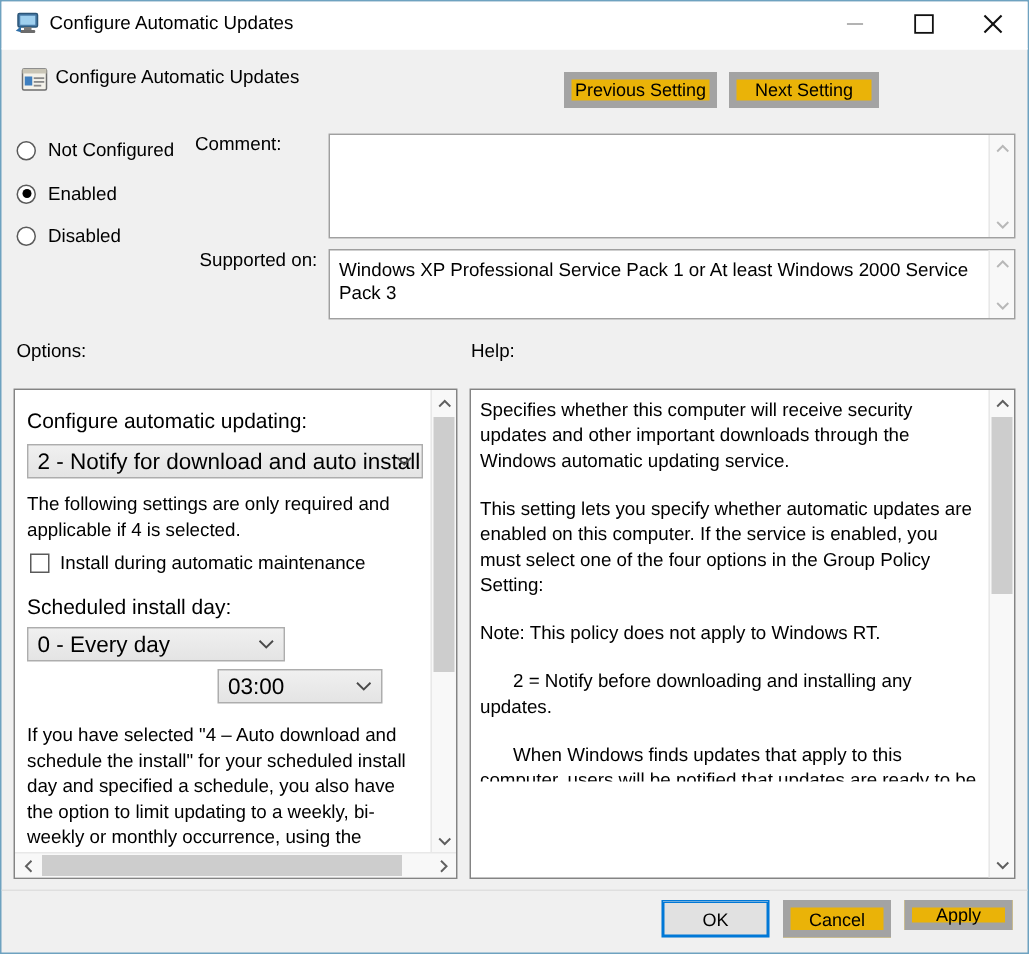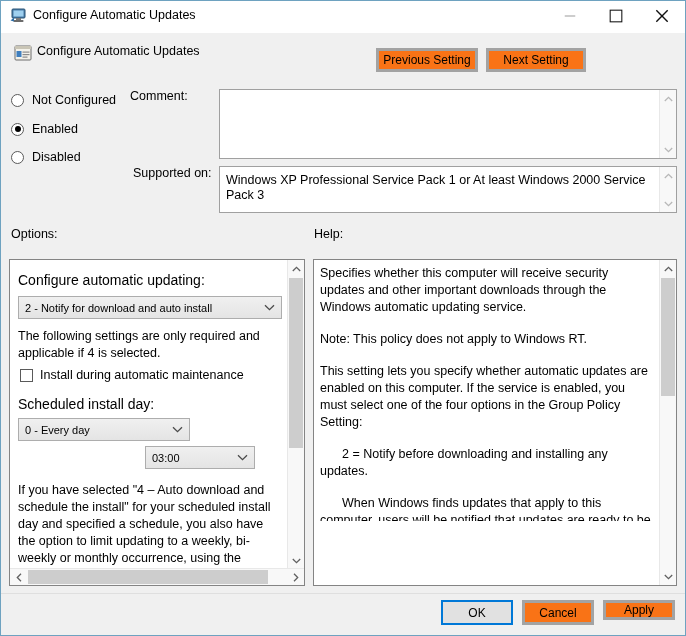--- a/index.html
+++ b/index.html
@@ -67,22 +67,22 @@
     left: 36px; top: 43px;
     font-size: 12.5px;
     color: #000;
     white-space: nowrap;
   }
 
   
   .btn {
     position: absolute;
     box-sizing: border-box;
-    background: #f97316;
-    border: 3px solid #a3a3a3;
+    background: #eab308;
+    border: 5px solid #a3a3a3;
     font-family: "Liberation Sans", sans-serif;
     font-size: 12px;
     color: #000;
     text-align: center;
     cursor: default;
     padding: 0;
     line-height: 1;
     display: flex;
     align-items: center;
     justify-content: center;
@@ -253,21 +253,21 @@
     box-sizing: border-box;
     background: linear-gradient(180deg, #f0f0f0 0%, #e4e4e4 100%);
     border: 1px solid #adadad;
     cursor: default;
   }
   .combo .val {
     position: absolute;
     left: 6px;
     top: 50%;
     transform: translateY(-50%);
-    font-size: 11px;
+    font-size: 15px;
     color: #000;
     white-space: nowrap;
   }
   .combo .chev {
     position: absolute;
     right: 5px;
     top: 50%;
     transform: translateY(-50%);
     width: 14px; height: 14px;
     display: flex; align-items: center; justify-content: center;
@@ -517,22 +517,22 @@
         <svg width="6" height="9" viewBox="0 0 6 9">
             <path d="M1 0.8 L4.7 4.5 L1 8.2" fill="none" stroke="#606060" stroke-width="1.3"></path>
           </svg>
       </span>
     </div>
   </div>
 
   <div id="help-pane">
     <div id="help-content">
         <p>Specifies whether this computer will receive security updates and other important downloads through the Windows automatic updating service.</p>
+        <p>This setting lets you specify whether automatic updates are enabled on this computer. If the service is enabled, you must select one of the four options in the Group Policy Setting:</p>
         <p>Note: This policy does not apply to Windows RT.</p>
-        <p>This setting lets you specify whether automatic updates are enabled on this computer. If the service is enabled, you must select one of the four options in the Group Policy Setting:</p>
         <p class="indent">2 = Notify before downloading and installing any updates.</p>
         <p class="indent">When Windows finds updates that apply to this computer, users will be notified that updates are ready to be downloaded. After going to Windows Update, users can download and install any available updates.</p>
         <p class="indent">3 = (Default setting) Download the updates automatically and notify when they are ready to be installed</p>
       </div>
 
     <div class="vsb" style="height:325px;">
       <span class="arrow up">
         <svg width="9" height="6" viewBox="0 0 9 6">
             <path d="M0.8 5 L4.5 1.3 L8.2 5" fill="none" stroke="#606060" stroke-width="1.3"></path>
           </svg>

